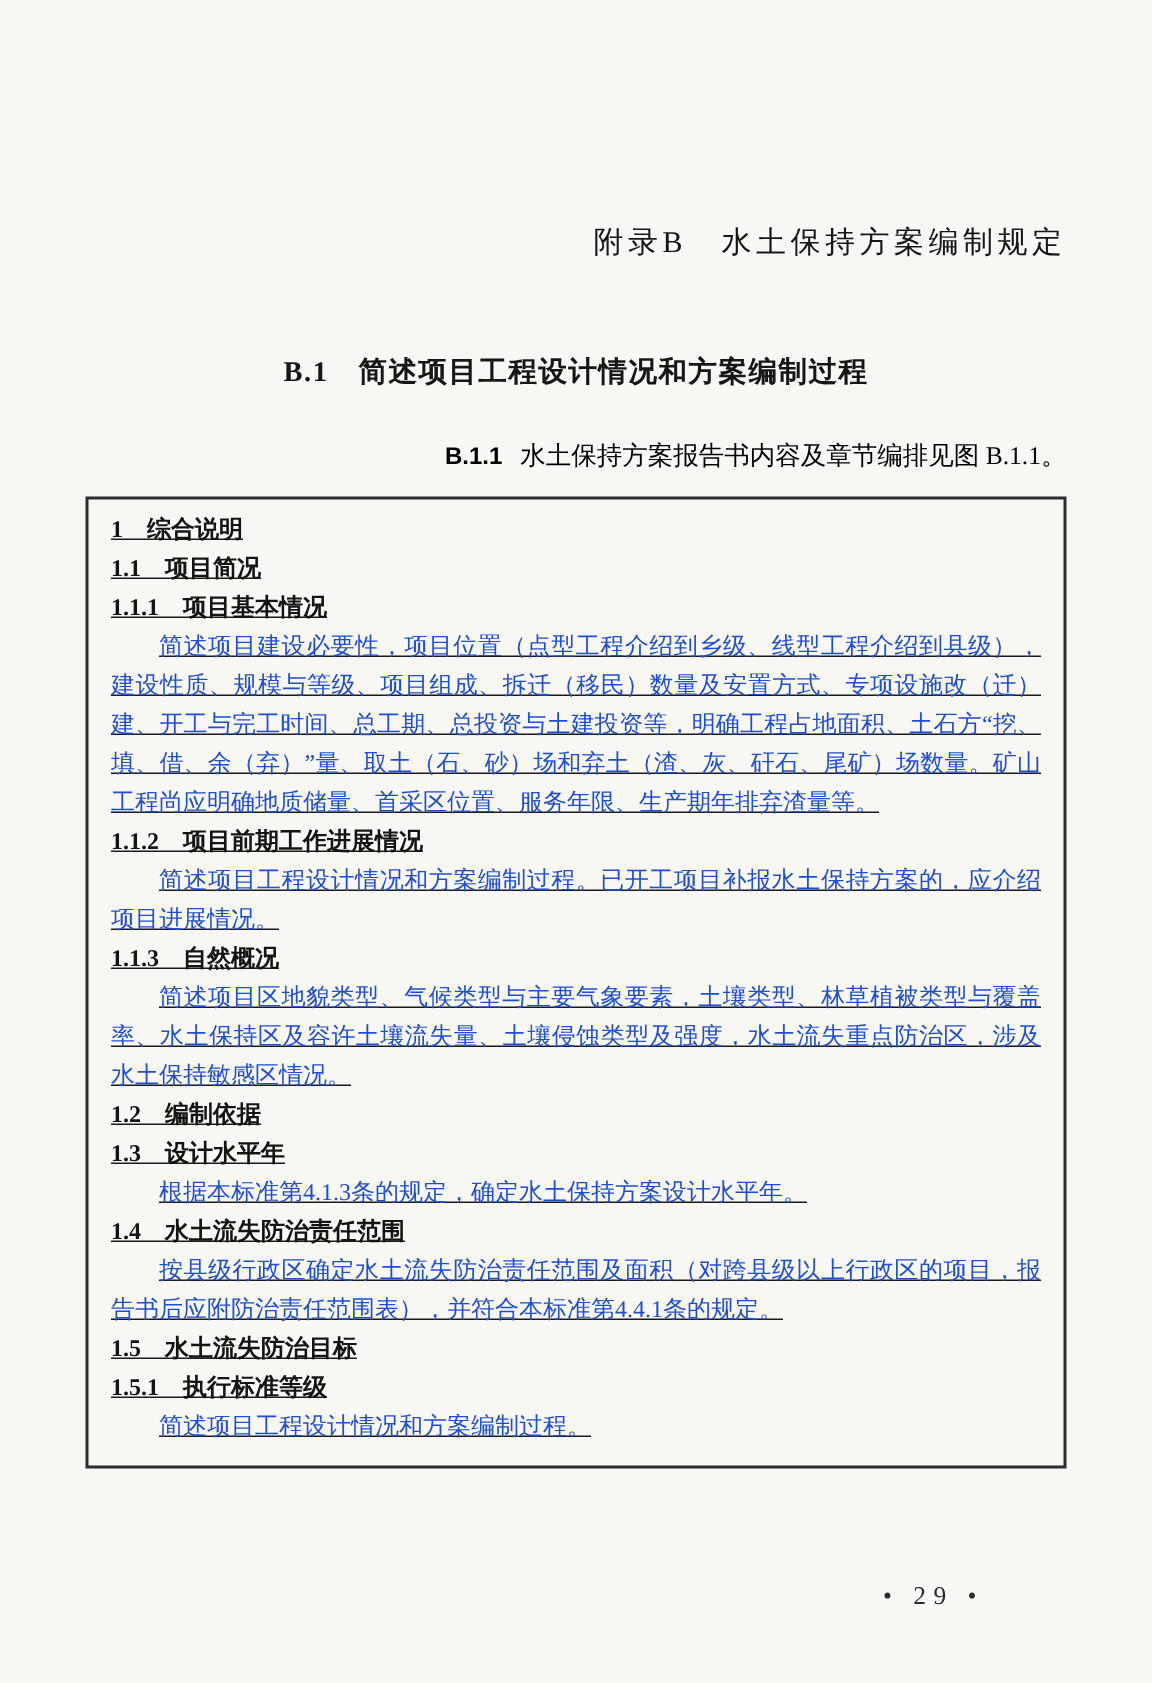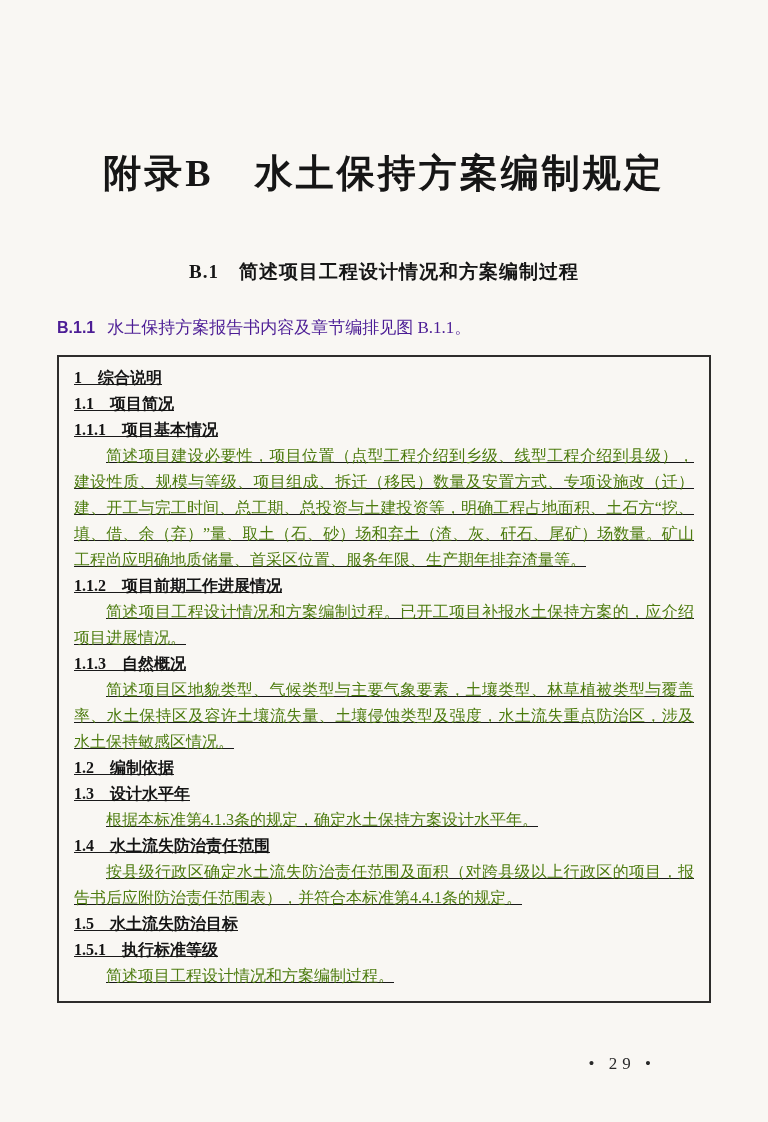--- a/index.html
+++ b/index.html
@@ -14,39 +14,40 @@
     margin: 0 auto;
     background: #f9f7f3;
     box-sizing: border-box;
     padding: 0 57px;
     font-family: "Liberation Serif", "DejaVu Serif", serif;
     color: #1c1c1c;
     overflow: hidden;
   }
   .doc-title {
     margin: 148px 0 0 0;
-    text-align: center;
-    font-size: 38px;
-    font-weight: 700;
+    text-align: right;
+    font-size: 20px;
+    font-weight: 400;
     letter-spacing: 3px;
     color: #161616;
   }
   .section-heading {
     margin: 60px 0 0 0;
     text-align: center;
     font-size: 19px;
     font-weight: 700;
     letter-spacing: 1px;
     color: #161616;
   }
   .clause {
     margin: 30px 0 0 0;
     font-size: 17px;
     line-height: 1.5;
-    color: #4c1d95;
+    color: #000000;
+    text-align: right;
   }
   .clause-num {
     font-weight: 700;
     margin-right: 12px;
     font-family: "Liberation Sans", "DejaVu Sans", sans-serif;
     font-size: 16px;
   }
   .figure-box {
     margin-top: 14px;
     border: 2px solid #2e2d2b;
@@ -57,21 +58,21 @@
     text-decoration: underline;
   }
   .box-heading {
     font-weight: 700;
     text-align: left;
     color: #141414;
   }
   .box-para {
     text-indent: 2em;
     text-align: justify;
-    color: #4d7c0f;
+    color: #1d4ed8;
   }
   .page-footer {
     position: absolute;
     right: 112px;
     bottom: 48px;
     font-size: 17px;
     letter-spacing: 5px;
     color: #2a2a2a;
   }
 </style>

